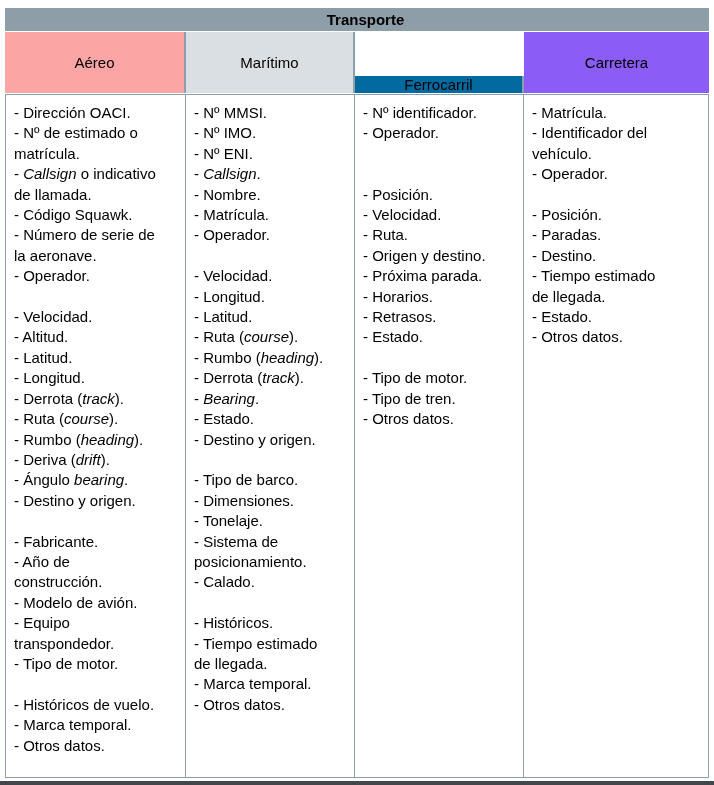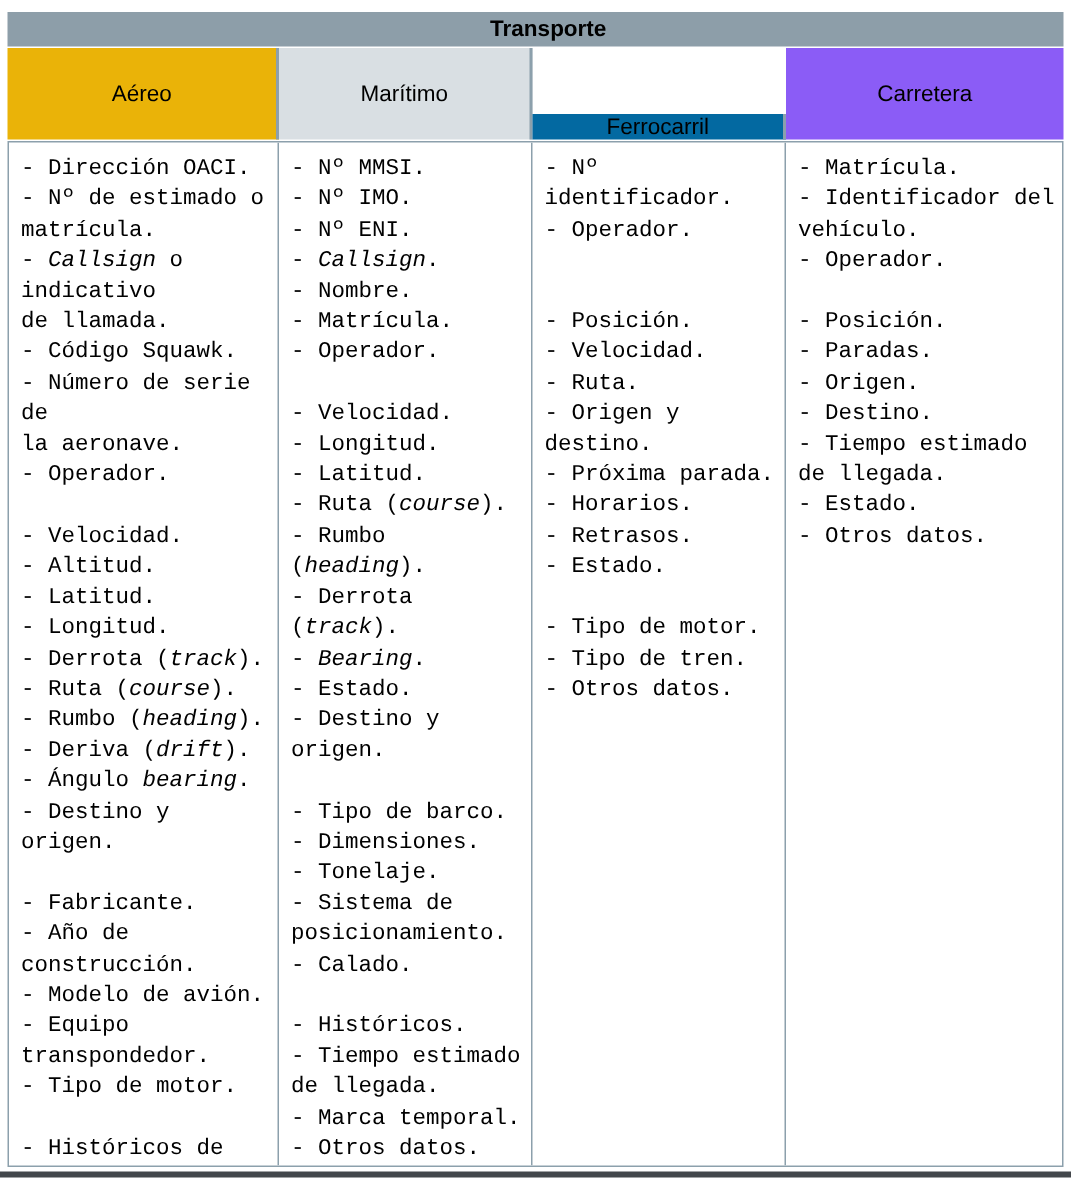--- a/index.html
+++ b/index.html
@@ -25,41 +25,41 @@
     font-size:15px; border-right:2px solid var(--border,#8ca0ac);
   }
   .hcell:last-child { border-right:none; }
   .tbl-body {
     display:grid; grid-template-columns:180px 169px 169px 1fr;
     border:1px solid var(--border,#8ca0ac);
     height:684px; box-sizing:border-box; overflow:hidden; background:#ffffff;
   }
   .cell {
     border-right:1px solid var(--border,#8ca0ac);
-    padding:8px 3px 0 8px; font-size:15px; line-height:20.4px; overflow:hidden;font-family:Liberation Mono, monospace;
+    padding:8px 3px 0 8px; font-size:15px; line-height:20.4px; overflow:hidden;
   }
   .cell:last-child { border-right:none; }
   .item { }
   .blank { min-height:20.4px; }
   .it { font-style:italic; }
   .bottom-bar {
     position:absolute; left:0; right:0; bottom:0; height:4px;
     background:var(--bottom-border,#43474b);
   }
 </style>
 </head>
 <body>
 
 <div class="page">
   <div class="tbl">
 
     <div class="tbl-title">Transporte</div>
 
     <div class="tbl-head">
-      <div class="hcell" style="background: #eab308;">Aéreo</div>
+      <div class="hcell" style="background: #fca5a5;">Aéreo</div>
       <div class="hcell" style="background: rgb(217, 223, 227);">Marítimo</div>
       <div class="hcell" style="background: #0369a1; margin-top: 44px;">Ferrocarril</div>
       <div class="hcell" style="background: #8b5cf6;">Carretera</div>
     </div>
 
     <div class="tbl-body">
       <div class="cell">
           <div class="item"><span>- Dirección OACI.</span></div>
           <div class="item"><span>- Nº de estimado o</span><br><span>matrícula.</span></div>
           <div class="item"><span>- </span><span class="it">Callsign</span><span> o indicativo</span><br><span>de llamada.</span></div>
@@ -136,21 +136,20 @@
           <div class="item"><span>- Tipo de tren.</span></div>
           <div class="item"><span>- Otros datos.</span></div>
         </div>
       <div class="cell">
           <div class="item"><span>- Matrícula.</span></div>
           <div class="item"><span>- Identificador del</span><br><span>vehículo.</span></div>
           <div class="item"><span>- Operador.</span></div>
           <div class="blank">&nbsp;</div>
           <div class="item"><span>- Posición.</span></div>
           <div class="item"><span>- Paradas.</span></div>
-          <div class="item"><span>- Origen.</span></div>
           <div class="item"><span>- Destino.</span></div>
           <div class="item"><span>- Tiempo estimado</span><br><span>de llegada.</span></div>
           <div class="item"><span>- Estado.</span></div>
           <div class="item"><span>- Otros datos.</span></div>
         </div>
     </div>
 
   </div>
   <div class="bottom-bar"></div>
 </div>

